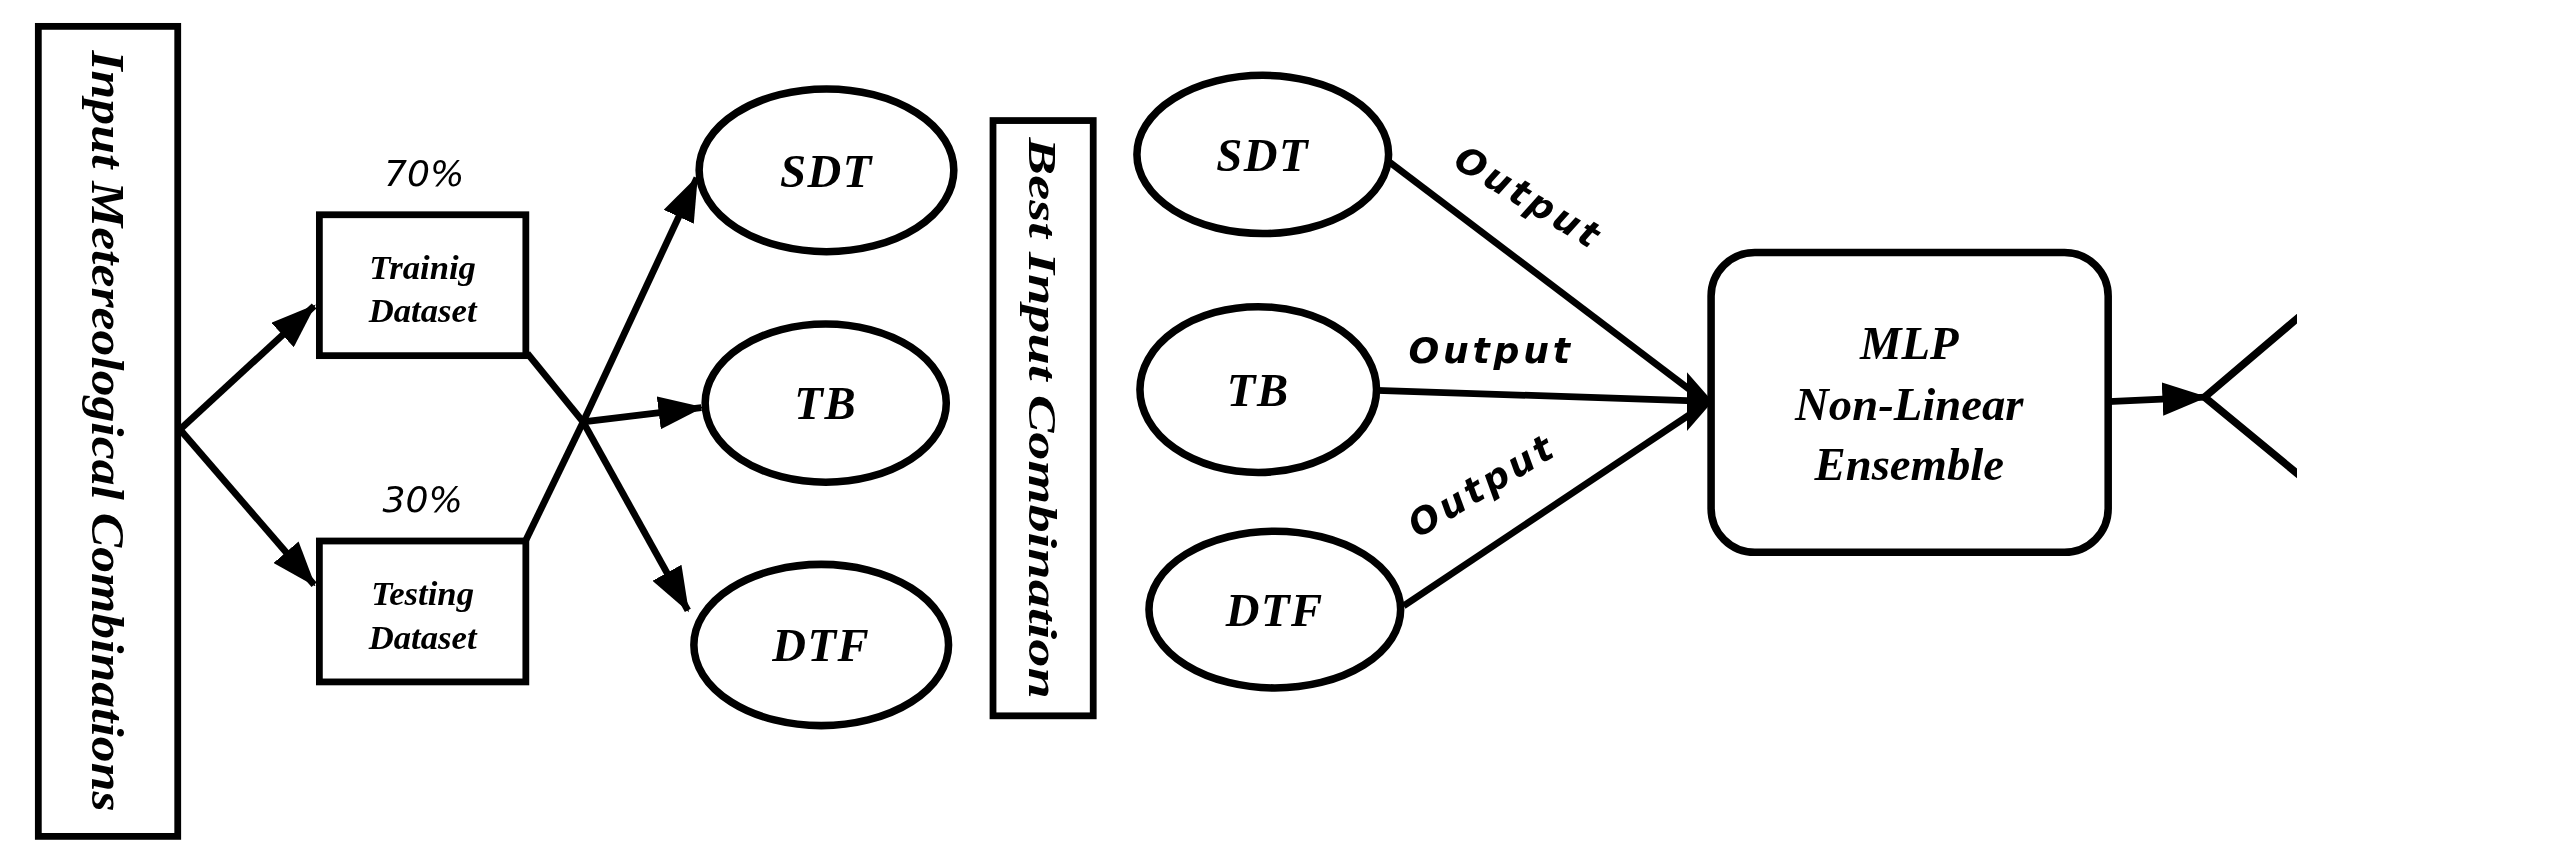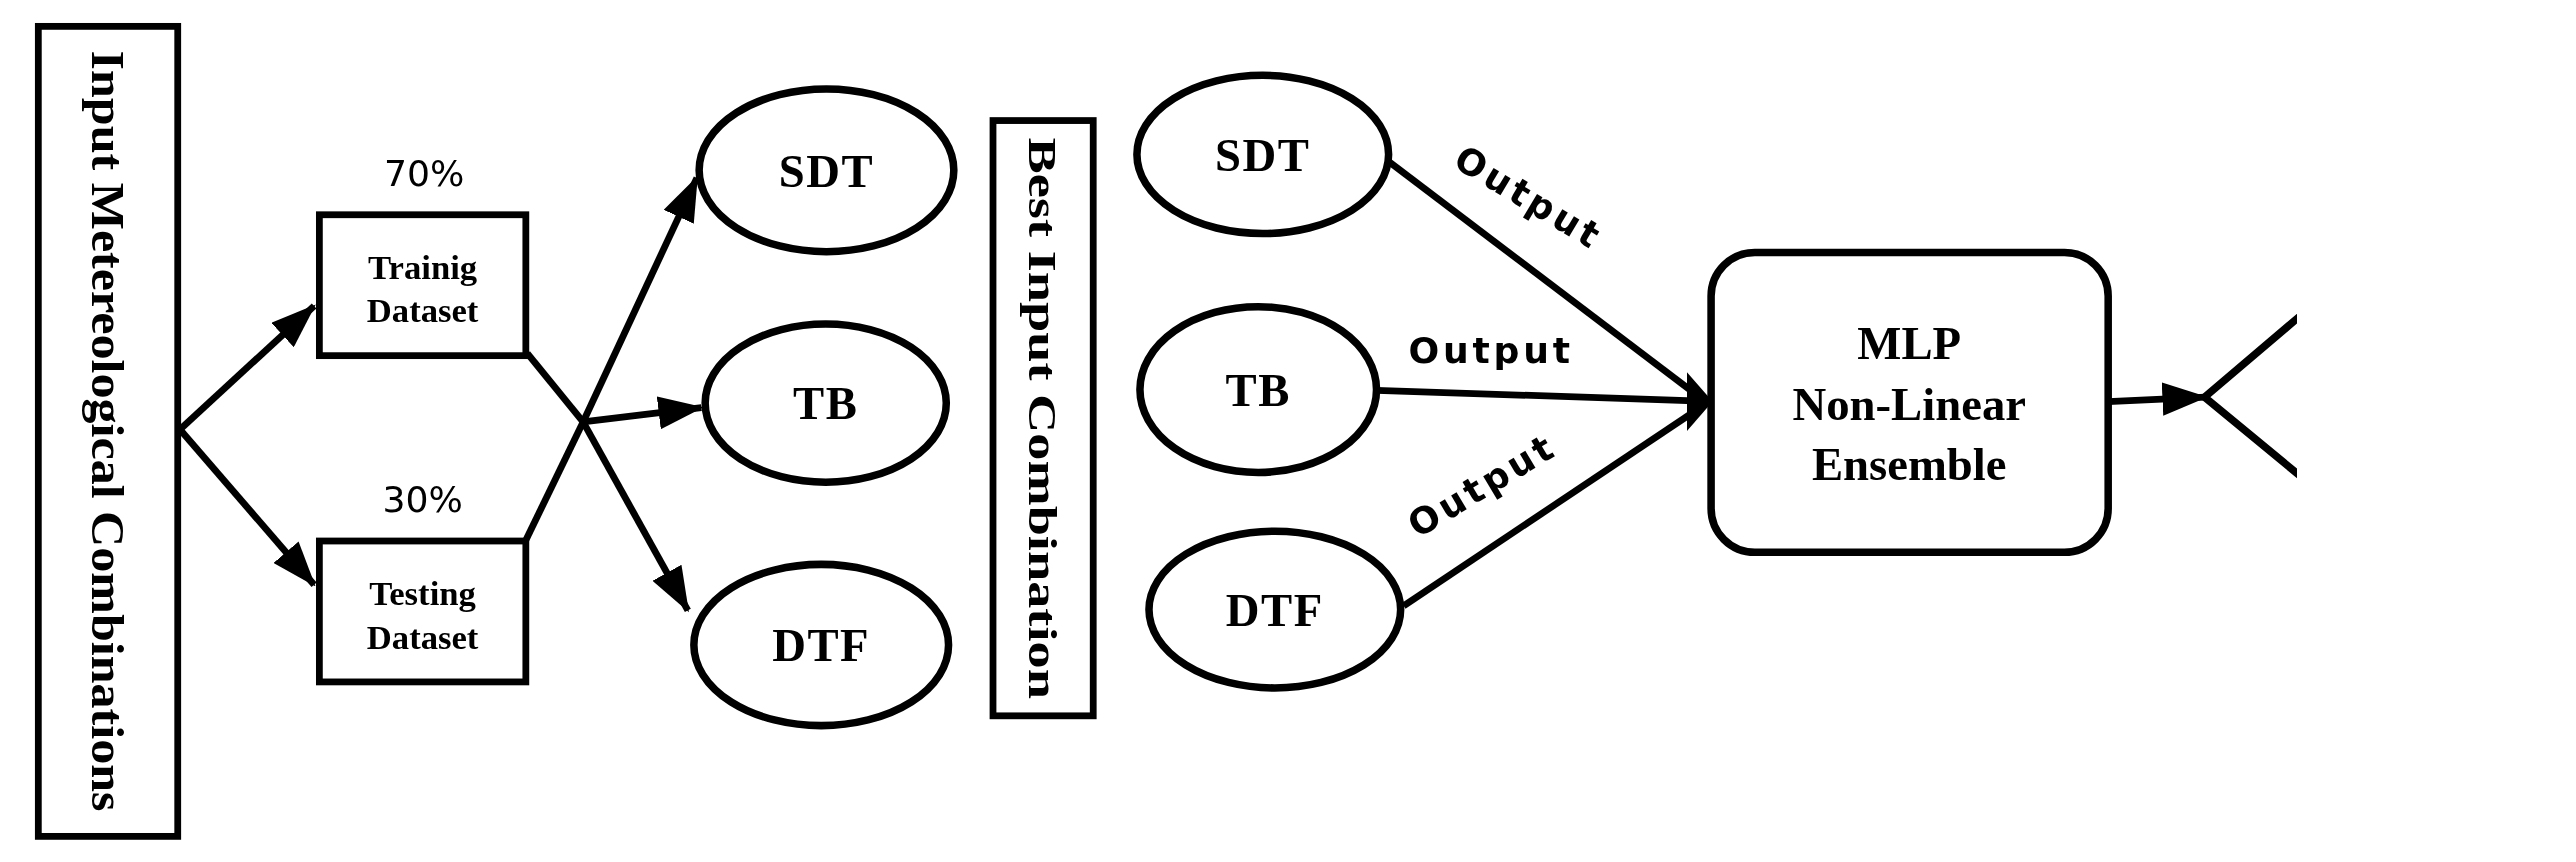--- a/index.html
+++ b/index.html
@@ -1,16 +1,16 @@
 <!DOCTYPE html>
 <html style="font-size:12px"><head>
 <meta charset="utf-8">
 <style>
   html,body{margin:0;padding:0;background:#ffffff;}
-  .stage{width:2297px;height:862px;position:relative;background:#ffffff;overflow:hidden;}
+  .stage{width:2297px;height:862px;position:relative;background:#ffffff;overflow:hidden;font-style:italic;}
   svg{display:block;}
   .shape{fill:#ffffff;stroke:#000000;}
   .sw9{stroke-width:9px;}
   .sw10{stroke-width:10px;}
   .shaft{stroke:#000000;stroke-width:9px;fill:none;}
   .solid{fill:#000000;stroke:none;}
   .serifb{font-family:"Liberation Serif","DejaVu Serif",serif;font-weight:bold;fill:#000000;}
   .nodelbl{font-size:62px;letter-spacing:2px;}
   .boxlbl{font-size:46px;}
   .mlplbl{font-size:62px;}

